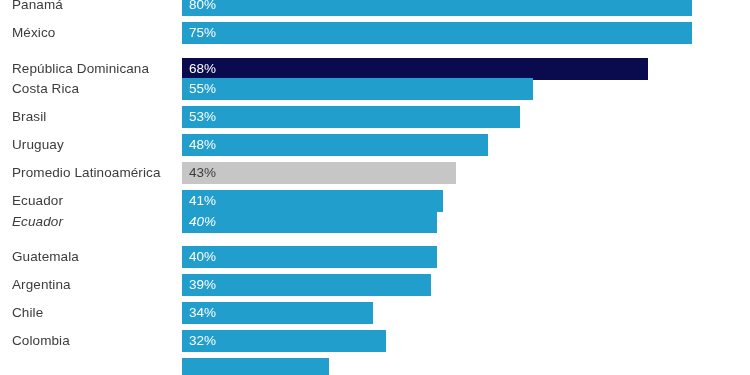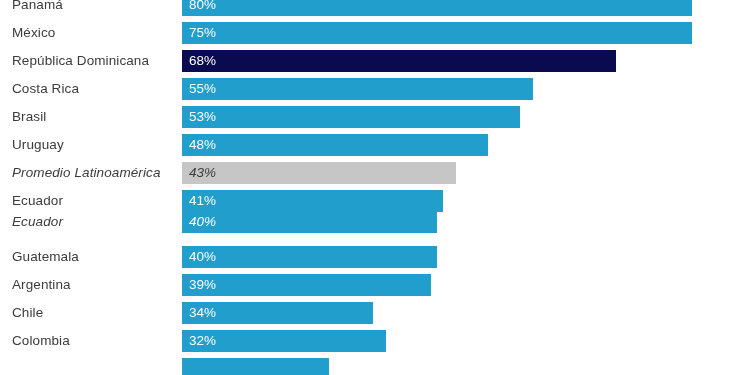--- a/index.html
+++ b/index.html
@@ -44,20 +44,21 @@
 
   .bar {
     position: absolute;
     left: 182px;
     top: 0;
     height: 22px;
     background: #229ecd;
   }
   .bar.highlight {
     background: #0a0a4e;
+    padding-left: 32px;
   }
   .bar.average {
     background: #c6c6c6;
   }
 
   .bar-value {
     position: absolute;
     left: 7px;
     top: 0;
     height: 22px;
@@ -79,21 +80,21 @@
       <div class="bar" style="width: 510px;">
         <span class="bar-value">80%</span>
       </div>
     </div>
     <div class="row" style="top: 22px;">
       <div class="row-label">México</div>
       <div class="bar" style="width: 478px; padding-left: 32px;">
         <span class="bar-value">75%</span>
       </div>
     </div>
-    <div class="row" style="top: 50px;">
+    <div class="row" style="top: 58px;">
       <div class="row-label">República Dominicana</div>
       <div class="bar highlight" style="width: 434px;">
         <span class="bar-value">68%</span>
       </div>
     </div>
     <div class="row" style="top: 78px;">
       <div class="row-label">Costa Rica</div>
       <div class="bar" style="width: 351px;">
         <span class="bar-value">55%</span>
       </div>
@@ -103,21 +104,21 @@
       <div class="bar" style="width: 338px;">
         <span class="bar-value">53%</span>
       </div>
     </div>
     <div class="row" style="top: 134px;">
       <div class="row-label">Uruguay</div>
       <div class="bar" style="width: 306px;">
         <span class="bar-value">48%</span>
       </div>
     </div>
-    <div class="row" style="top: 162px; font-style: italic;">
+    <div class="row" style="top: 162px;">
       <div class="row-label">Promedio Latinoamérica</div>
       <div class="bar average" style="width: 274px;">
         <span class="bar-value">43%</span>
       </div>
     </div>
     <div class="row" style="top: 190px;">
       <div class="row-label">Ecuador</div>
       <div class="bar" style="width: 261px;">
         <span class="bar-value">41%</span>
       </div>

